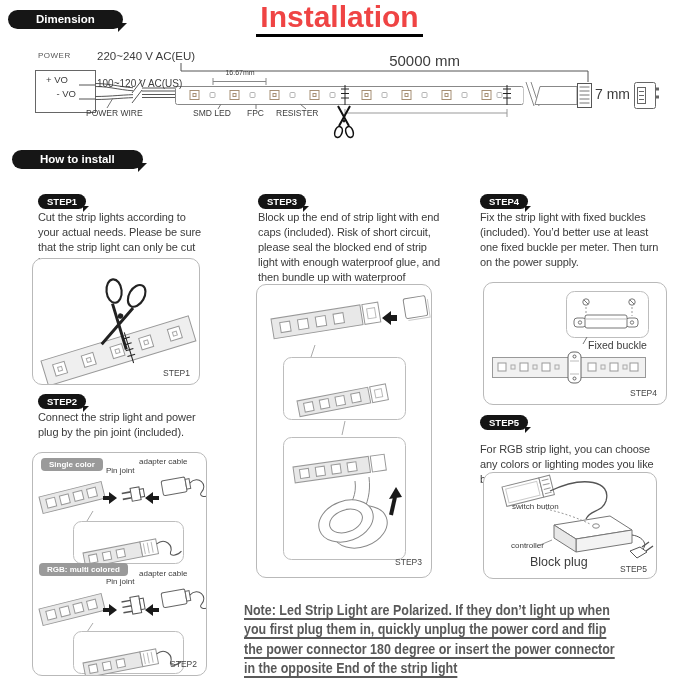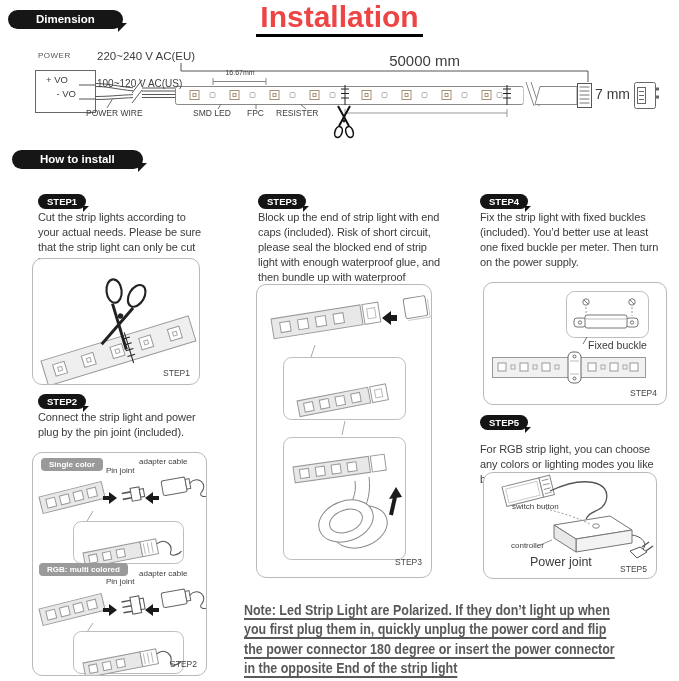--- a/index.html
+++ b/index.html
@@ -374,21 +374,21 @@
         <path d="M148 62 C162 64 166 76 152 80" stroke="#555"></path>
         <g>
           <path d="M146 78 L156 74 L163 79 L153 85 Z" fill="#fff" stroke="#555"></path>
           <path d="M158 74 L165 69 M162 78 L169 73" stroke="#555" stroke-width="1.4"></path>
         </g>
         <path d="M62 36 C80 40 96 46 106 51" stroke="#999" stroke-dasharray="2 2"></path>
         <path d="M56 72 L68 67" stroke="#999"></path>
       </svg>
       <span class="lbl tiny" style="left:28px;top:29px;">switch button</span>
       <span class="lbl tiny" style="left:27px;top:68px;">controller</span>
-      <span class="lbl" style="left:46px;top:82px;font-size:12.5px;">Power joint</span>
+      <span class="lbl" style="left:46px;top:82px;font-size:12.5px;">Block plug</span>
       <span class="fig-label" style="bottom:4px;">STEP5</span>
     </div>
   </div>
 
   <div class="note">
     <span class="note-line"><span>Note: Led Strip Light are Polarized. If they don’t light up when</span></span>
     <span class="note-line"><span>you first plug them in, quickly unplug the power cord and flip</span></span>
     <span class="note-line"><span>the power connector 180 degree or insert the power connector</span></span>
     <span class="note-line"><span>in the opposite End of the strip light</span></span>
   </div>

